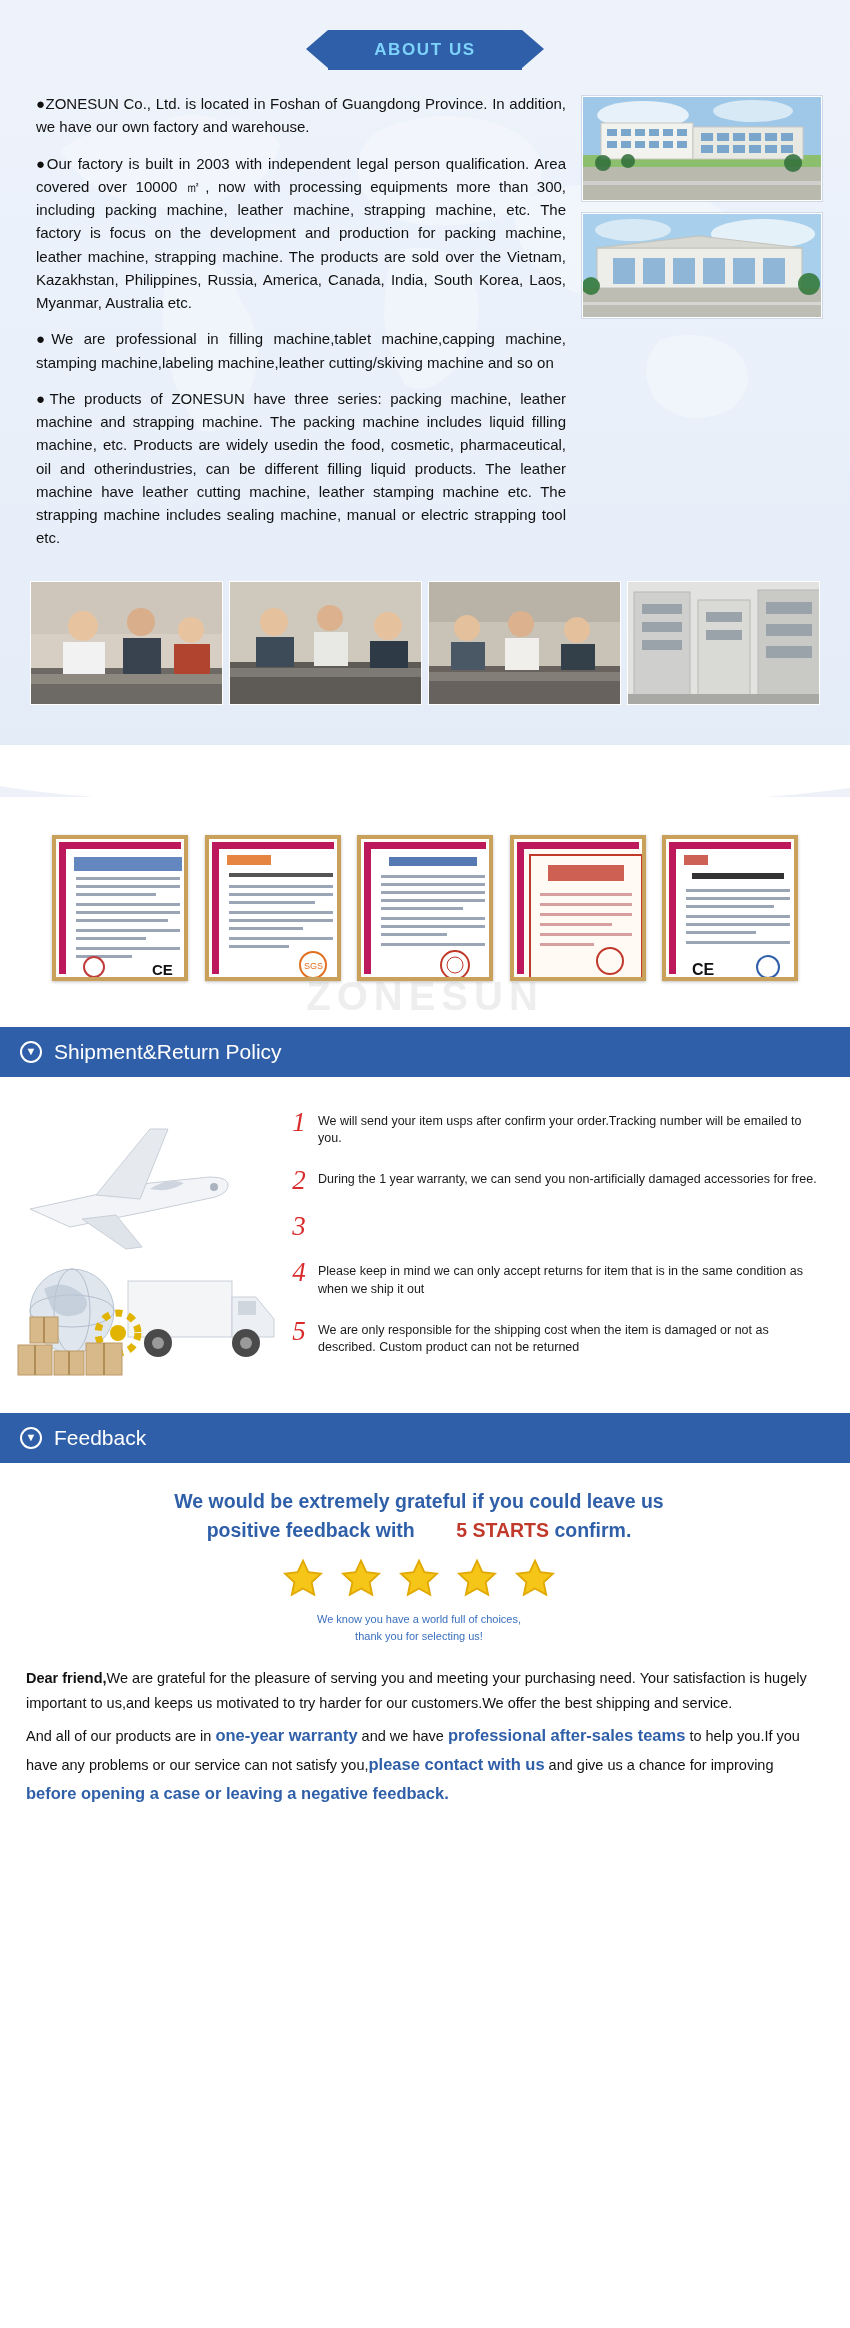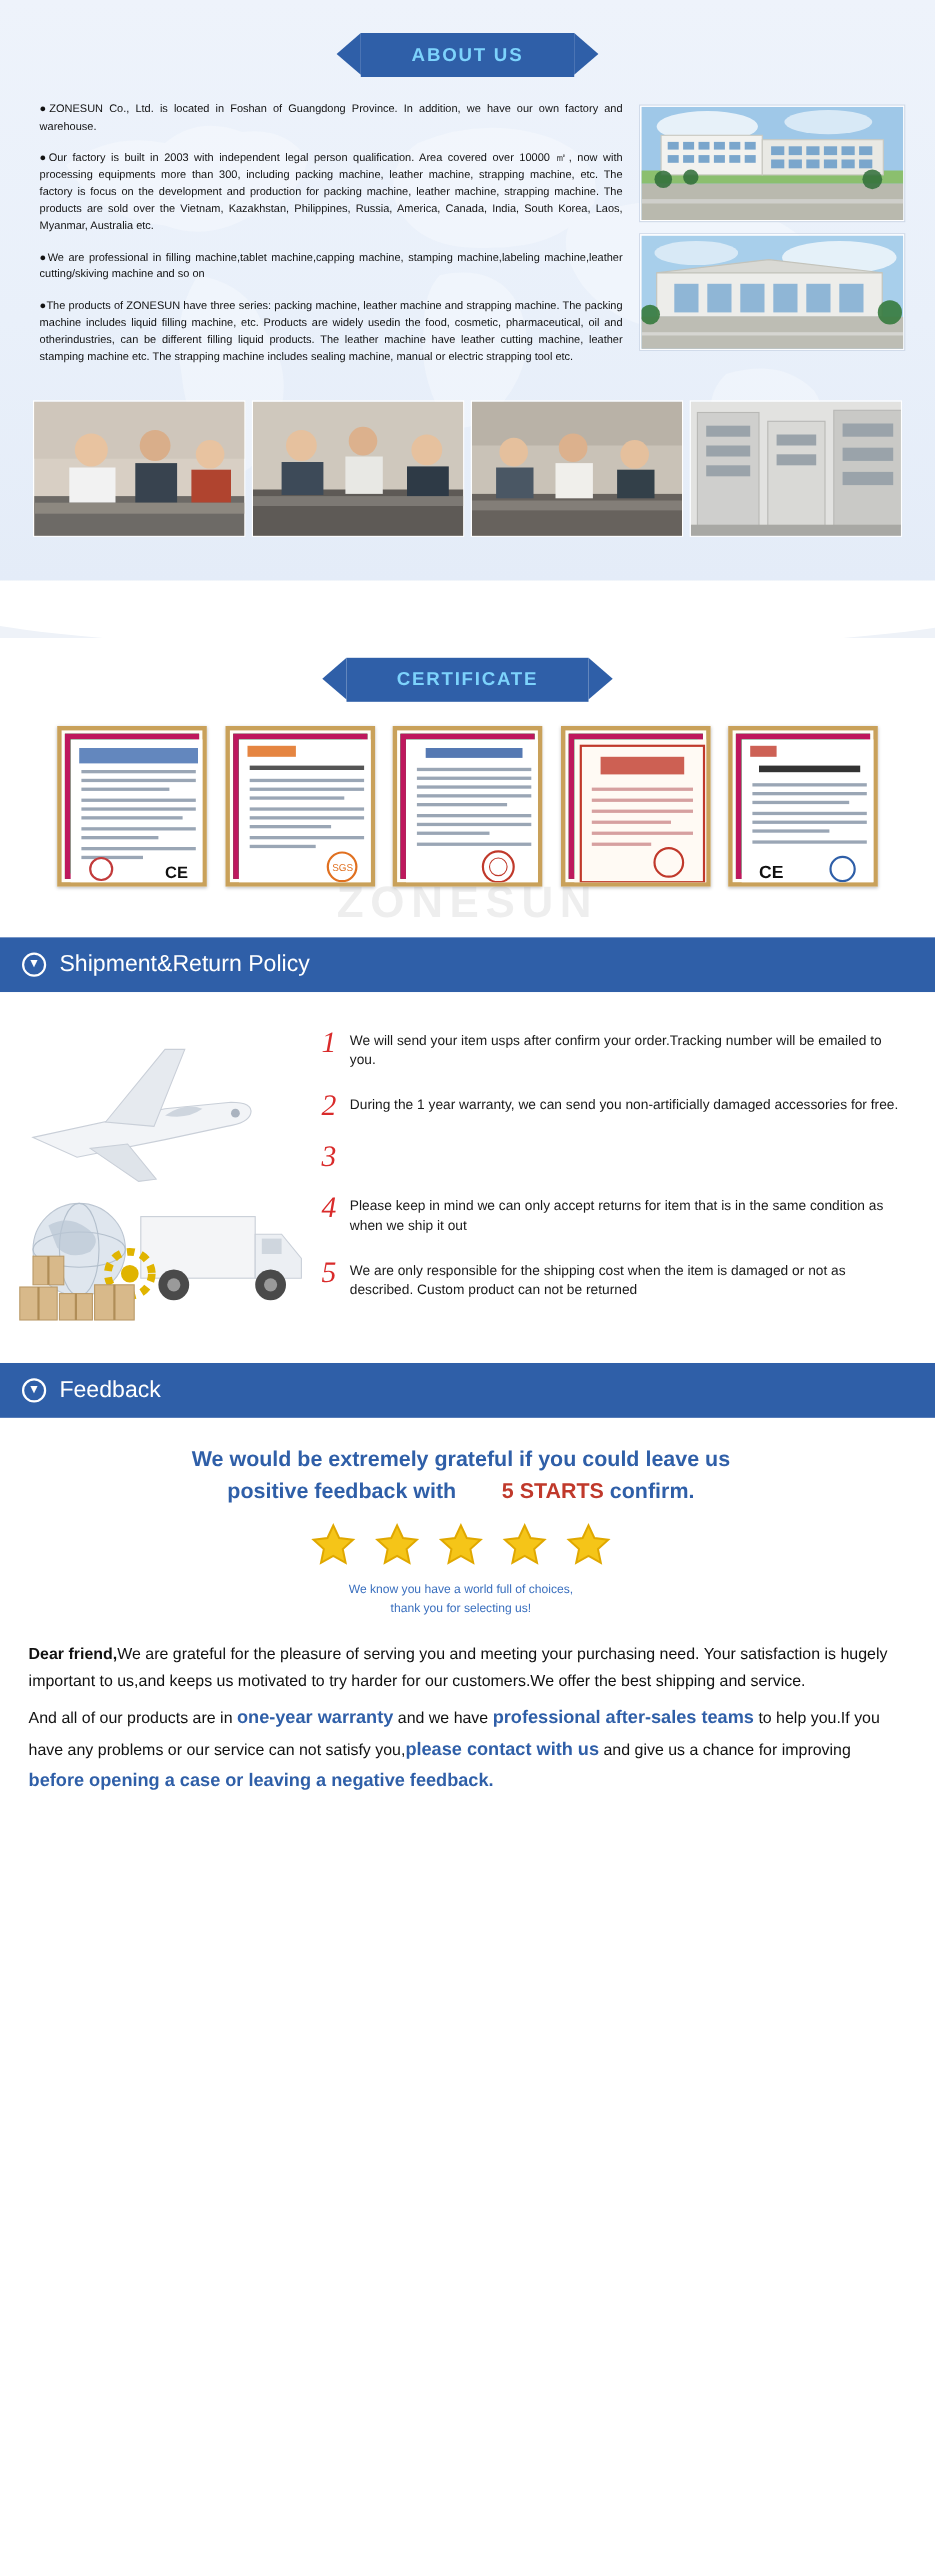--- a/index.html
+++ b/index.html
@@ -51,21 +51,21 @@
     border-top: 19px solid transparent;
     border-bottom: 19px solid transparent;
   }
   .ribbon:before { left: -22px; border-right: 22px solid #2f5fa8; }
   .ribbon:after  { right: -22px; border-left: 22px solid #2f5fa8; }
 
   .about-body { position: relative; z-index: 2; display: flex; gap: 16px; }
   .about-text { width: 540px; padding-left: 8px; }
   .about-text p {
     margin: 0 0 13px 0;
-    font-size: 10px;
+    font-size: 15px;
     line-height: 1.55;
     color: #111;
     text-align: justify;
   }
   .about-photos { width: 240px; display: flex; flex-direction: column; gap: 12px; padding-top: 4px; }
   .photo {
     width: 240px; height: 105px;
     border: 1px solid #ffffff;
     box-shadow: 0 0 0 1px #cfd9e8;
     overflow: hidden;
@@ -118,21 +118,21 @@
   }
   .cert {
     width: 136px;
     height: 146px;
     border: 4px solid #c9a15a;
     background: #fffdf7;
     box-shadow: 0 1px 3px rgba(0,0,0,.25);
     position: relative;
     overflow: hidden;
   }
-  .cert .inner { position: absolute; inset: 3px; border: 5px solid #be185d; background:#15803d; }
+  .cert .inner { position: absolute; inset: 3px; border: 7px solid #be185d; background:#15803d; }
   .watermark {
     position: absolute;
     left: 0; right: 0; bottom: 8px;
     text-align: center;
     font-size: 40px;
     font-weight: bold;
     color: rgba(120,120,120,0.13);
     letter-spacing: 6px;
     pointer-events: none;
   }
@@ -367,23 +367,20 @@
       </div>
     </div>
   </section>
 
   <div class="swoosh">
     <div class="band"></div>
     <div class="band2"></div>
   </div>
 
   <section class="cert-section">
-    <div class="ribbon-wrap">
-      <div class="ribbon">CERTIFICATE</div>
-    </div>
 
     <div class="cert-list">
       <div class="cert">
         <div class="inner">
           <svg width="124" height="136" viewBox="0 0 124 136">
             <rect width="124" height="136" fill="#ffffff"></rect>
             <rect x="8" y="8" width="108" height="14" fill="#2f5fa8" opacity=".75"></rect>
             <g fill="#9aa6b5">
               <rect x="10" y="28" width="104" height="3"></rect>
                 <rect x="10" y="36" width="104" height="3"></rect>

